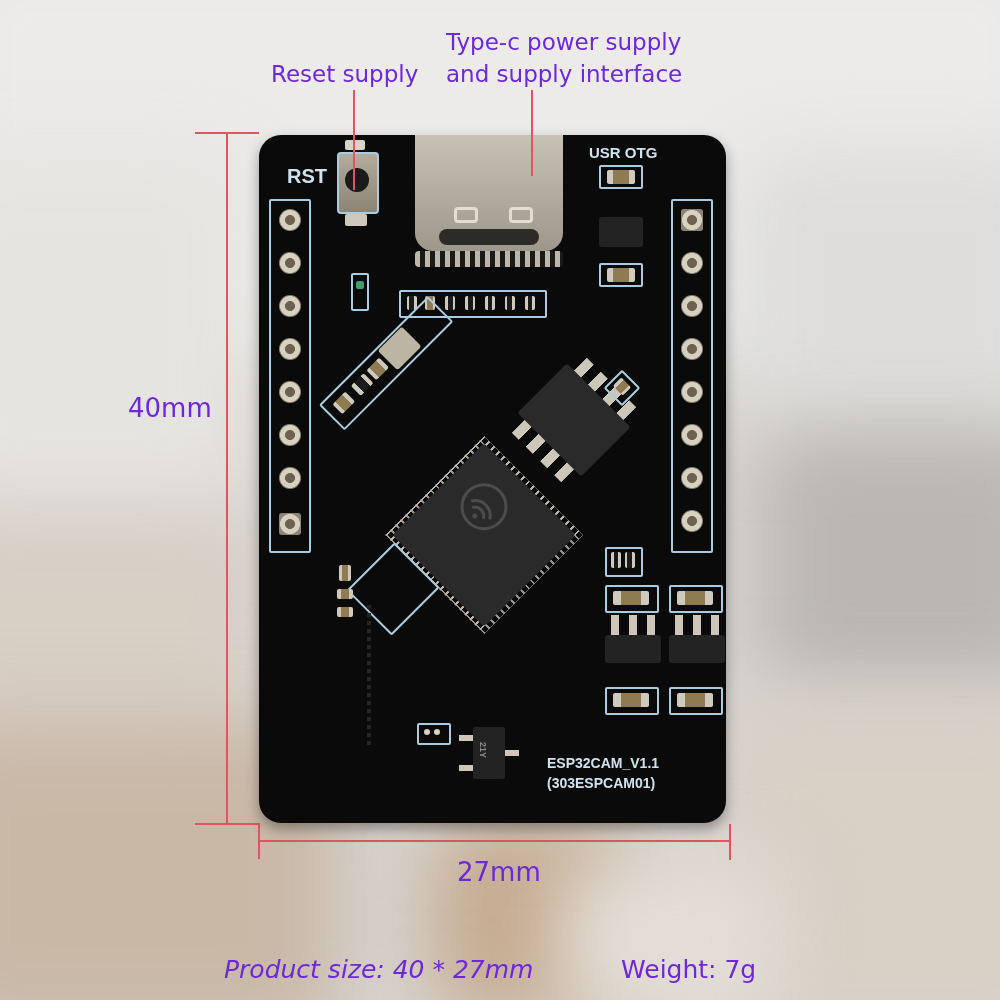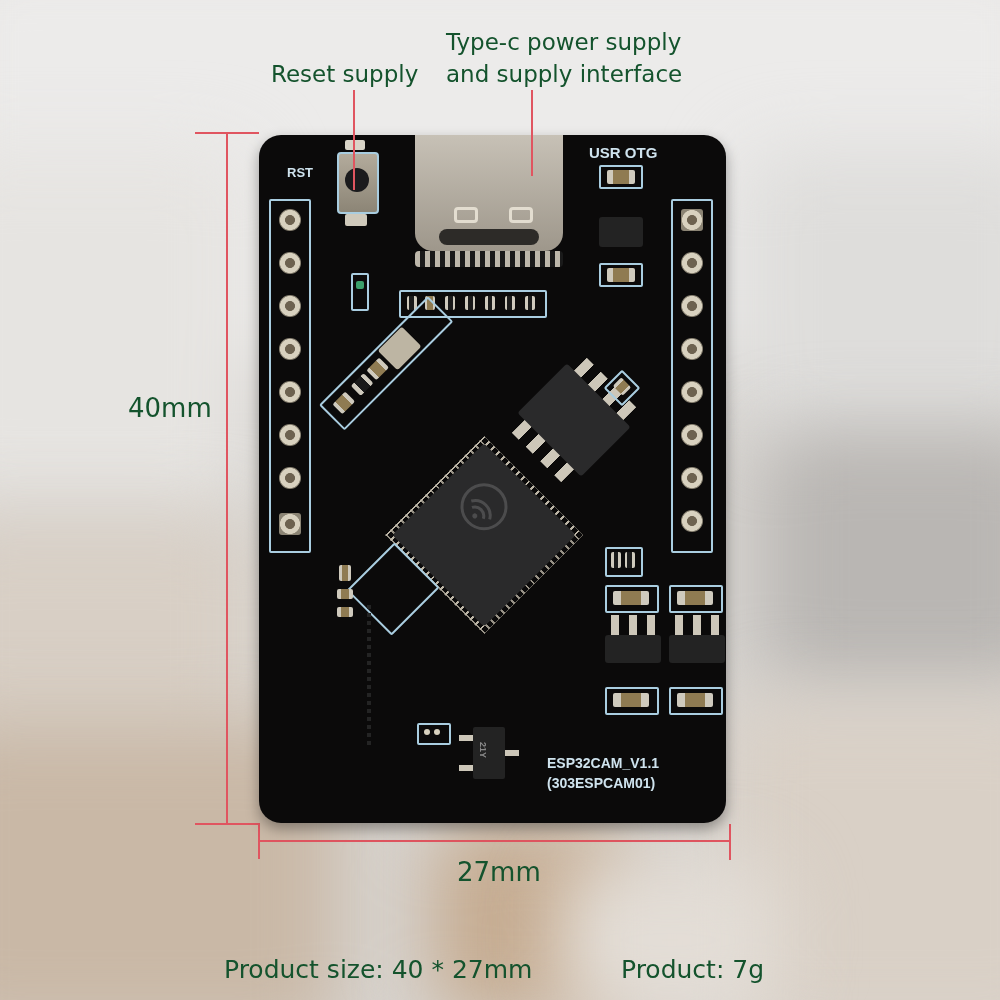--- a/index.html
+++ b/index.html
@@ -1,20 +1,20 @@
 <!DOCTYPE html>
 <html><head>
 <meta charset="utf-8">
 <style>
   html, body { margin:0; padding:0; }
   body { width:1000px; height:1000px; overflow:hidden; position:relative;
          font-family:"DejaVu Sans", sans-serif; background:#d9d6d2; }
   .bg { position:absolute; inset:0; overflow:hidden; }
   .bg .blob { position:absolute; filter:blur(38px); border-radius:40px; }
-  .label { position:absolute; color:#14532d; white-space:nowrap; }
+  .label { position:absolute; color:#6d28d9; white-space:nowrap; }
   .ann-top { font-size:23px; line-height:29px; }
   .dim-text { font-size:26px; }
   .footer { font-size:25px; }
   .red { position:absolute; background:#e05560; }
   .board { position:absolute; left:259px; top:135px; width:467px; height:688px;
            background:#0b0a0a; border-radius:22px;
            box-shadow: 0 6px 14px rgba(0,0,0,0.35); overflow:hidden; }
   .silk { color:#cfe3ee; font-family:"Liberation Sans", sans-serif; font-weight:bold; position:absolute; }
   .hdr { position:absolute; border:2px solid #a9cde0; border-radius:2px; }
   .pad { position:absolute; width:22px; height:22px; border-radius:50%;
@@ -48,21 +48,21 @@
 <div class="red" style="left:226px;top:132px;width:2px;height:692px;"></div>
 <div class="red" style="left:195px;top:823px;width:64px;height:2px;"></div>
 <div class="red" style="left:258px;top:823px;width:2px;height:36px;"></div>
 <div class="red" style="left:258px;top:840px;width:472px;height:2px;"></div>
 <div class="red" style="left:729px;top:824px;width:2px;height:36px;"></div>
 
 <div class="label dim-text" style="left:128px;top:393px;">40mm</div>
 <div class="label dim-text" style="left:457px;top:857px;">27mm</div>
 
 <div class="board">
-  <div class="silk" style="left:28px;top:30px;font-size:13px;">RST</div>
+  <div class="silk" style="left:28px;top:30px;font-size:20px;">RST</div>
   <div class="silk" style="left:330px;top:9px;font-size:15px;text-align:right;">USR OTG</div>
 
   <div class="hdr" style="left:10px;top:64px;width:38px;height:350px;">
     <div class="pad" style="left:8px;top:8px;"></div>
     <div class="pad" style="left:8px;top:51px;"></div>
     <div class="pad" style="left:8px;top:94px;"></div>
     <div class="pad" style="left:8px;top:137px;"></div>
     <div class="pad" style="left:8px;top:180px;"></div>
     <div class="pad" style="left:8px;top:223px;"></div>
     <div class="pad" style="left:8px;top:266px;"></div>
@@ -186,14 +186,14 @@
 
   <div style="position:absolute;left:108px;top:470px;width:4px;height:140px;background:repeating-linear-gradient(#242424 0 4px, transparent 4px 8px);"></div>
 
   <div class="silk" style="left:288px;top:620px;font-size:14px;">ESP32CAM_V1.1</div>
   <div class="silk" style="left:288px;top:640px;font-size:14px;">(303ESPCAM01)</div>
 </div>
 
 <div class="red" style="left:353px;top:90px;width:2px;height:100px;"></div>
 <div class="red" style="left:531px;top:90px;width:2px;height:86px;"></div>
 
-<div class="label footer" style="left:224px;top:955px;">Product size: 40 * 27mm</div>
-<div class="label footer" style="left:621px;top:955px;">Product: 7g</div>
+<div class="label footer" style="left:224px;top:955px;font-style:italic;">Product size: 40 * 27mm</div>
+<div class="label footer" style="left:621px;top:955px;">Weight: 7g</div>
 
 </body></html>

